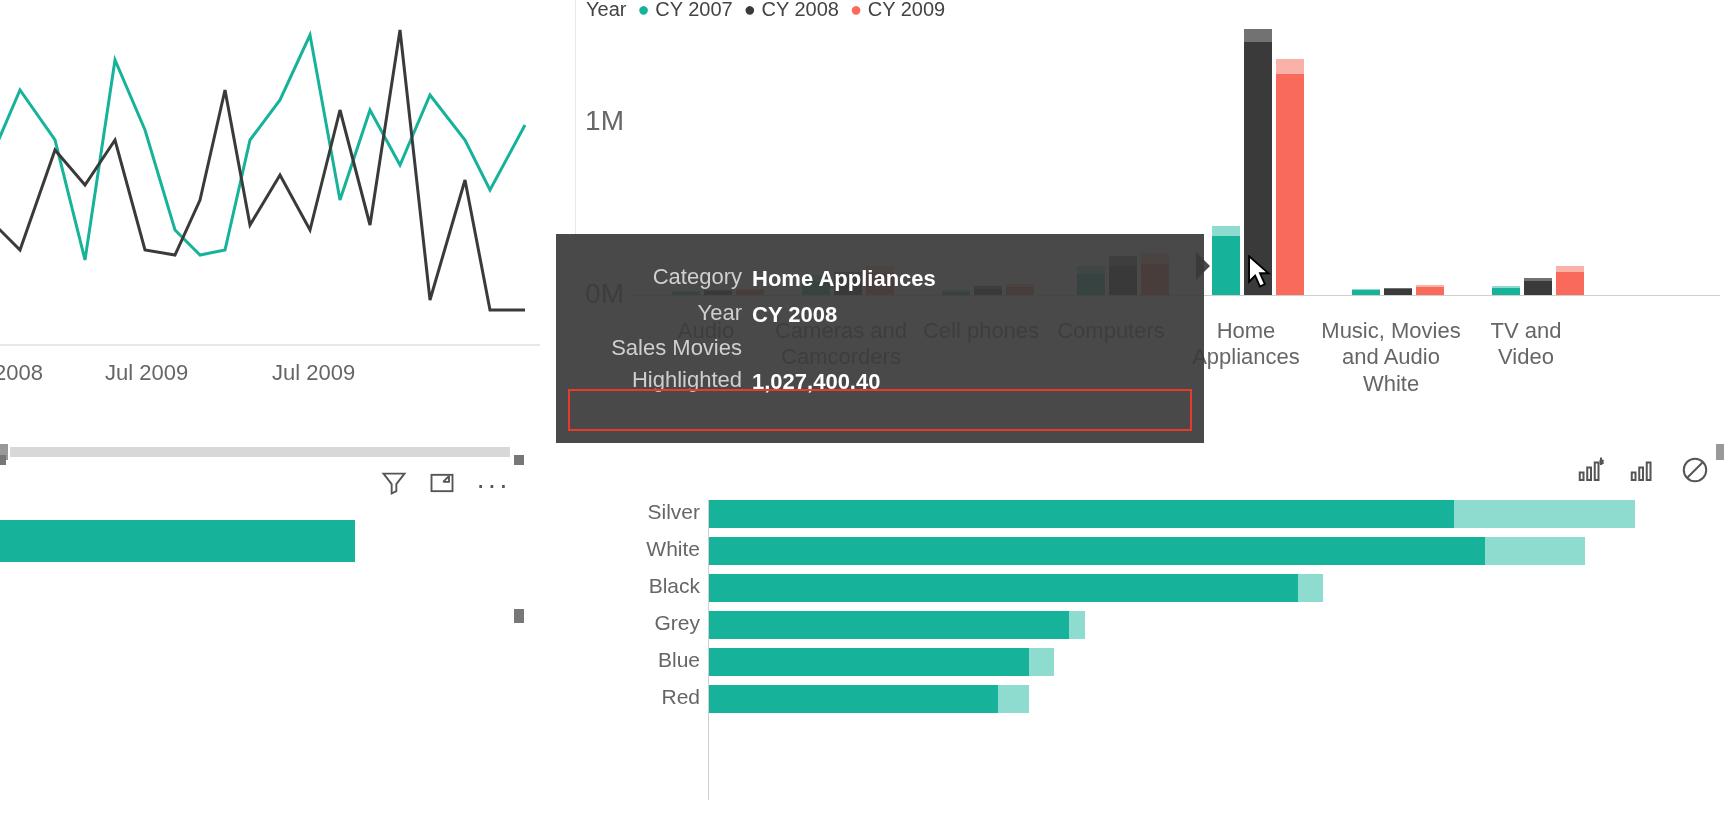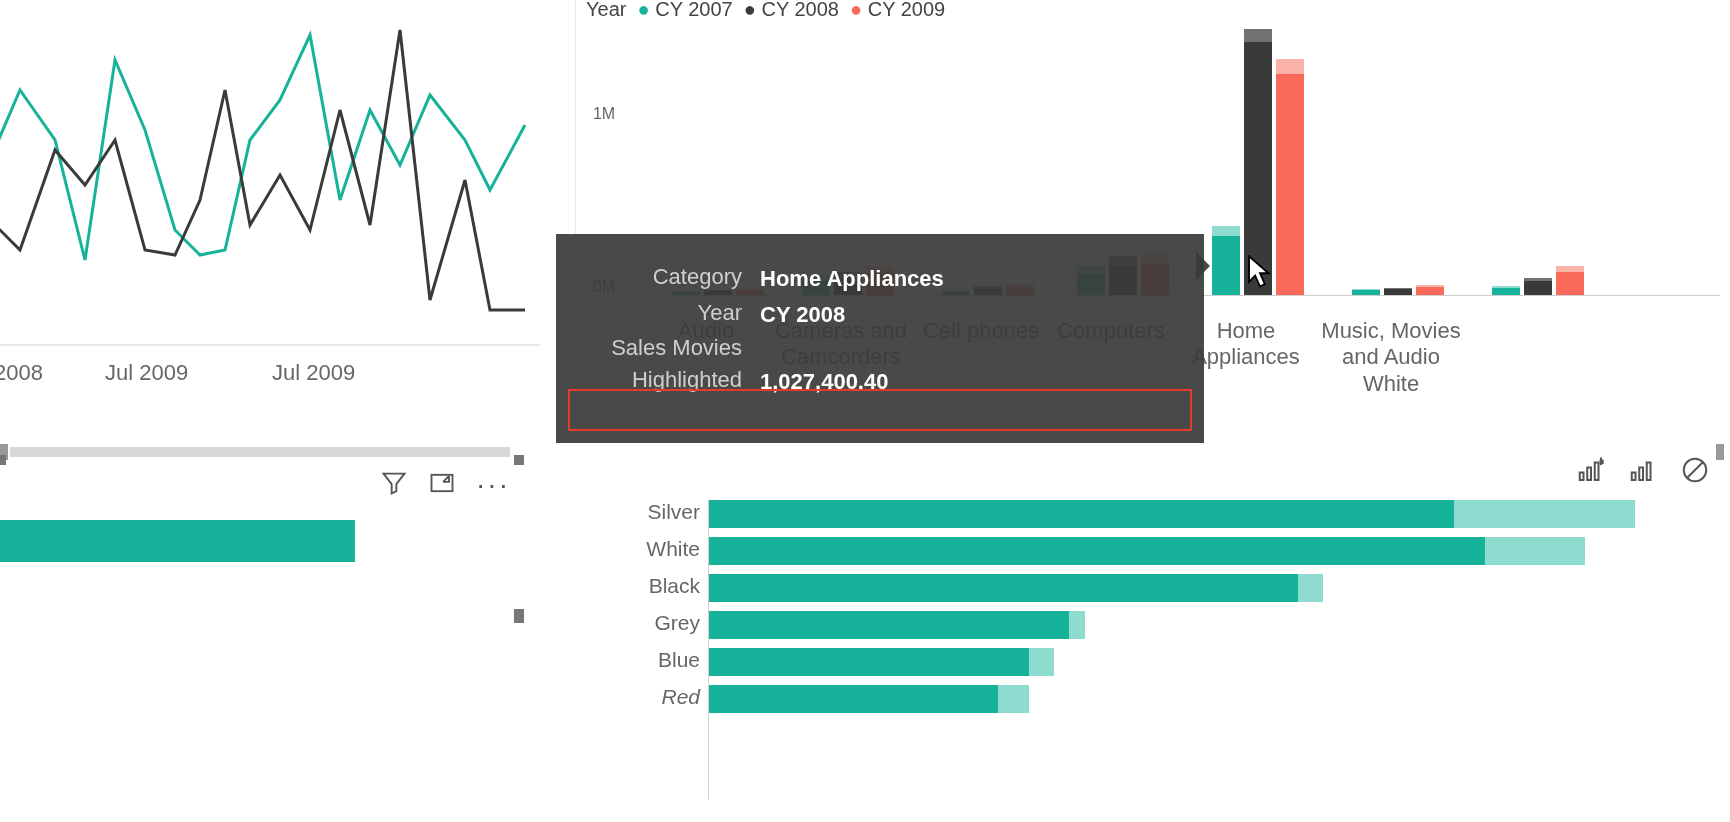--- a/index.html
+++ b/index.html
@@ -112,23 +112,23 @@
   }
   .legend {
     position: absolute;
     left: 10px;
     top: -2px;
     font-size: 20px;
     color: #444;
   }
   .y-tick {
     position: absolute;
-    font-size: 16px;
+    font-size: 28px;
     color: #666;
-    text-align: center;
+    text-align: right;
     width: 40px;
   }
   .bar-plot {
     position: absolute;
     left: 56px;
     top: 0;
     right: 10px;
     height: 295px;
     border-bottom: 1px solid #cfcfcf;
   }
@@ -234,21 +234,21 @@
     border-left-color: rgba(58,58,58,0.92);
   }
   .tt-row {
     display: flex;
     margin-bottom: 6px;
   }
   .tt-label {
     width: 160px;
     text-align: right;
     color: #cfcfcf;
-    padding-right: 18px;
+    padding-right: 10px;
     flex-shrink: 0;
   }
   .tt-value {
     font-weight: 600;
     color: #fff;
     flex: 1;
     line-height: 1.35;
   }
   .tt-highlight-box {
     position: absolute;
@@ -421,20 +421,21 @@
           </div>
         </div>
       </div>
 
     <div class="cat-label" style="left:75px;width:110px;">Audio</div>
     <div class="cat-label" style="left:190px;width:150px;">Cameras and Camcorders</div>
     <div class="cat-label" style="left:340px;width:130px;">Cell phones</div>
     <div class="cat-label" style="left:470px;width:130px;">Computers</div>
     <div class="cat-label" style="left:600px;width:140px;">Home Appliances</div>
     <div class="cat-label" style="left:735px;width:160px;">Music, Movies and Audio White</div>
+    <div class="cat-label" style="left:895px;width:110px;">TV and Video</div>
   </div>
 
   <div class="hbar-header">
     <span>
       <svg width="30" height="30" viewBox="0 0 24 24">
           <rect class="icon-outline" x="3" y="14" width="3" height="6"></rect>
           <rect class="icon-outline" x="9" y="10" width="3" height="10"></rect>
           <rect class="icon-outline" x="15" y="6" width="3" height="14"></rect>
           <path class="icon-outline" d="M19 4l3 3m0-3l-3 3" stroke="#555"></path>
           <path class="icon-outline" d="M20 2v6"></path>
@@ -481,21 +482,21 @@
           <div class="hbar-bar" style="width: 375px;">
             <div class="light" style="width: 16.25px;"></div>
           </div>
         </div>
         <div class="hbar-row" style="top: 148px;">
           <div class="hbar-label">Blue</div>
           <div class="hbar-bar" style="width: 343.75px;">
             <div class="light" style="width: 25px;"></div>
           </div>
         </div>
-        <div class="hbar-row" style="top: 185px; font-style: italic;">
+        <div class="hbar-row" style="top: 185px;">
           <div class="hbar-label">Red</div>
           <div class="hbar-bar" style="width: 318.75px;">
             <div class="light" style="width: 31.25px;"></div>
           </div>
         </div>
       </div>
   </div>
 
   <div class="tooltip">
     <div id="tt-rows">

